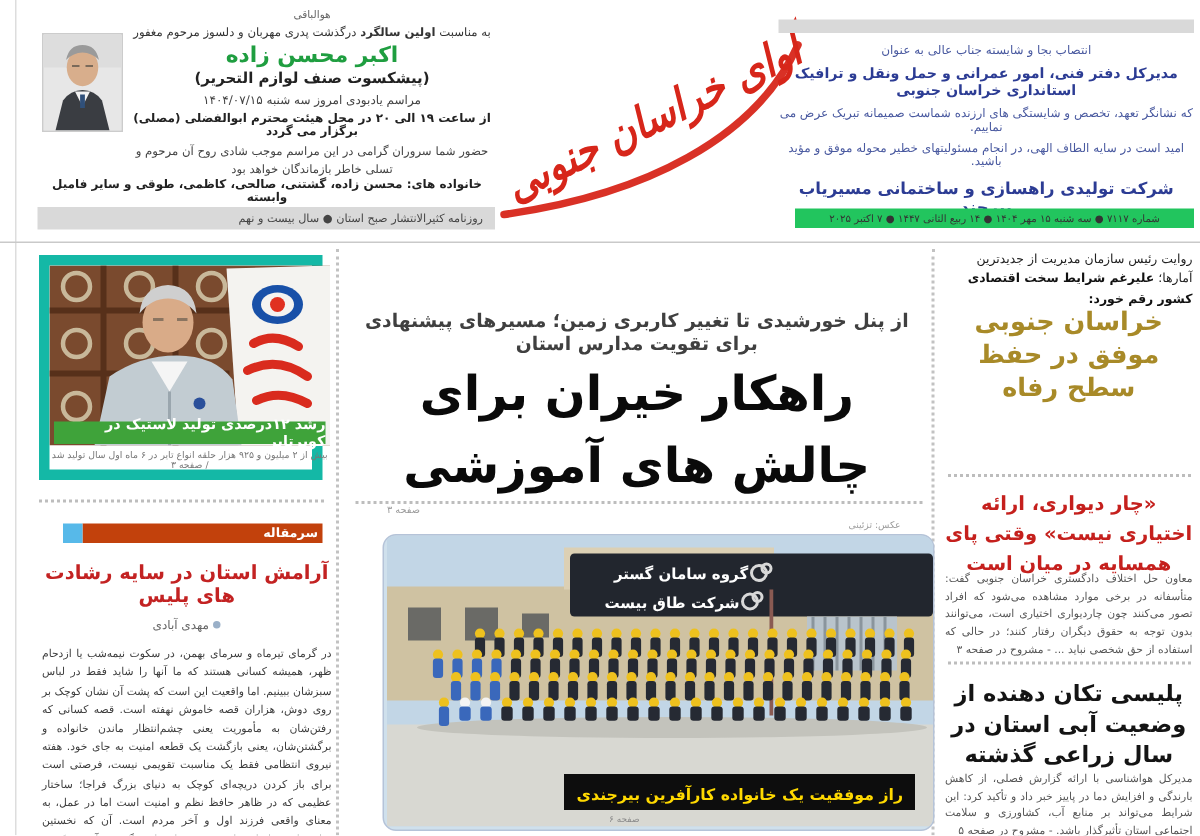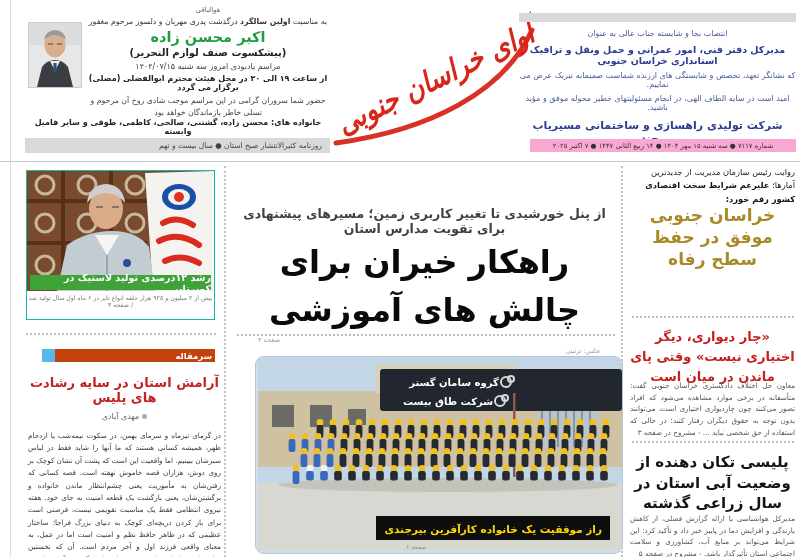--- a/index.html
+++ b/index.html
@@ -31,25 +31,25 @@
   .masthead{left:326px;top:4px;width:220px;height:154px;}
 
   
   .congrats{left:519px;top:13px;width:277px;text-align:center;}
   .con-bar{height:9px;background:#d9d9d9;margin-bottom:7px;}
   .con-title{font-size:13px;font-weight:bold;color:#d41f7e;}
   .con-l1{font-size:8px;color:#4a5aa0;margin-top:6px;}
   .con-pos{font-size:9.5px;font-weight:bold;color:#2c3c94;margin-top:6px;}
   .con-l2,.con-l3{font-size:8px;color:#4a5aa0;margin-top:5px;}
   .con-sign{font-size:11px;font-weight:bold;color:#2c3c94;margin-top:7px;}
-  .dateline{left:530px;top:139px;width:266px;height:13px;background:#f9a8d4;display:flex;align-items:center;
+  .dateline{left:530px;top:139px;width:266px;height:13px;background:#22c55e;display:flex;align-items:center;
             justify-content:center;font-size:6.8px;color:#333;}
 
   
-  .kavir-card{left:26px;top:170px;width:189px;height:150px;border:1px solid #14b8a6;background:#fff;box-sizing:border-box;}
+  .kavir-card{left:26px;top:170px;width:189px;height:150px;border:7px solid #14b8a6;background:#fff;box-sizing:border-box;}
   .kavir-photo{position:absolute;left:0;top:0;width:187px;height:120px;overflow:hidden;}
   .kavir-bar{position:absolute;left:3px;top:104px;width:181px;height:15px;background:#3fa33a;color:#fff;
              font-size:9.6px;font-weight:bold;display:flex;align-items:center;justify-content:center;}
   .kavir-sub{position:absolute;left:0;top:123px;width:187px;text-align:center;font-size:6.2px;color:#777;}
   .editorial{left:26px;top:349px;width:197px;}
   .ed-bar{display:flex;height:13px;margin:0 8px 0 16px;}
   .ed-strip{flex:1;background:#c2410c;color:#fff;font-size:8.5px;font-weight:bold;display:flex;
             align-items:center;padding-right:3px;}
   .ed-square{width:13px;height:13px;background:#57b9e9;}
   .ed-headline{font-size:13px;font-weight:bold;color:#c32222;text-align:center;margin-top:13px;}
@@ -343,20 +343,20 @@
     </svg>
     <div class="group-caption"><span>راز موفقیت یک خانواده کارآفرین بیرجندی</span></div>
     <div class="group-ref">صفحه ۶</div>
   </div>
 
   <div class="abs rc s1-kicker"><span>روایت رئیس سازمان مدیریت از جدیدترین آمارها؛ </span><b>علیرغم شرایط سخت اقتصادی کشور رقم خورد:</b></div>
   <div class="abs rc s1-headline">خراسان جنوبی موفق در حفظ سطح رفاه</div>
 
   <div class="hdot" style="left:632px;top:316px;width:162px;"></div>
 
-  <div class="abs rc s2-headline">«چار دیواری، دیگر اختیاری نیست» وقتی پای ماندن در میان است</div>
+  <div class="abs rc s2-headline">«چار دیواری، ارائه اختیاری نیست» وقتی پای همسایه در میان است</div>
   <div class="abs rc s2-body">معاون حل اختلاف دادگستری خراسان جنوبی گفت: متأسفانه در برخی موارد مشاهده می‌شود که افراد تصور می‌کنند چون چاردیواری اختیاری است، می‌توانند بدون توجه به حقوق دیگران رفتار کنند؛ در حالی که استفاده از حق شخصی نباید ... - مشروح در صفحه ۳</div>
 
   <div class="hdot" style="left:632px;top:441px;width:162px;"></div>
 
   <div class="abs rc s3-headline">پلیسی تکان دهنده از وضعیت آبی استان در سال زراعی گذشته</div>
   <div class="abs rc s3-body">مدیرکل هواشناسی با ارائه گزارش فصلی، از کاهش بارندگی و افزایش دما در پاییز خبر داد و تأکید کرد: این شرایط می‌تواند بر منابع آب، کشاورزی و سلامت اجتماعی استان تأثیرگذار باشد. - مشروح در صفحه ۵</div>
 </div>
 
 </body></html>

